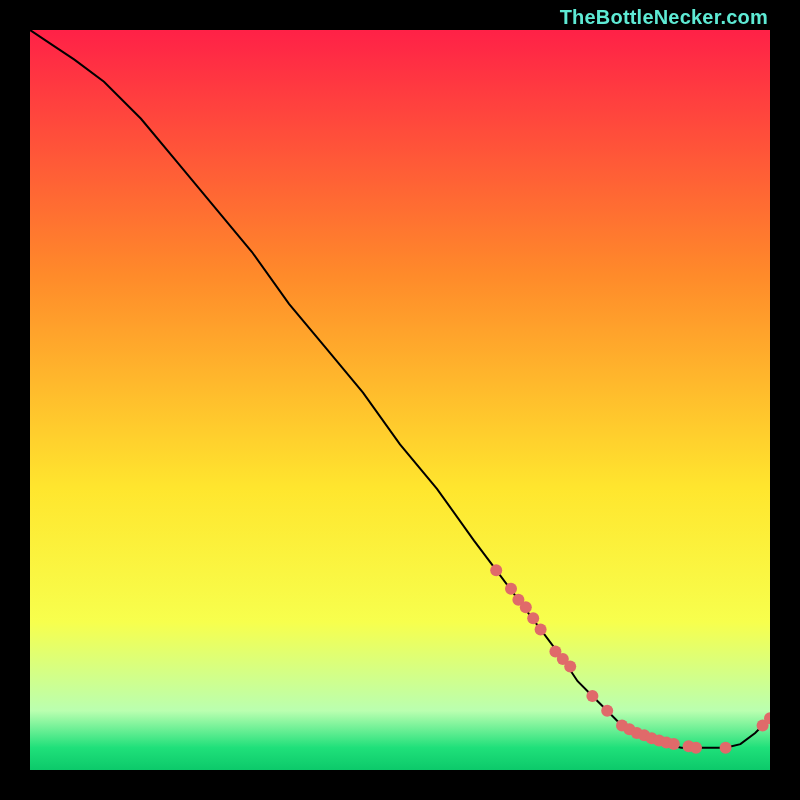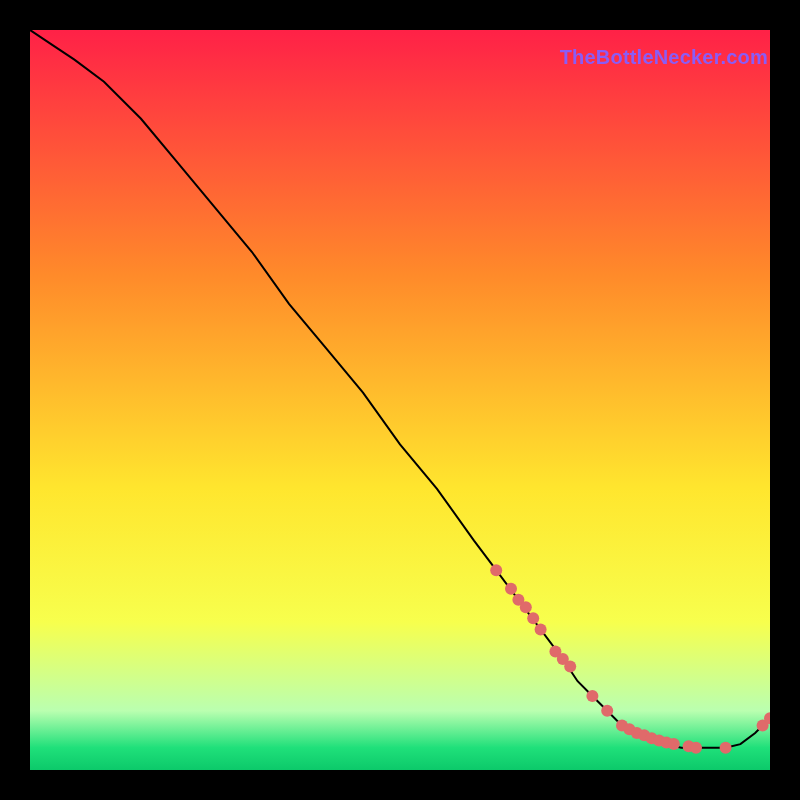--- a/index.html
+++ b/index.html
@@ -26,26 +26,25 @@
   }
   .plot svg {
     display: block;
     width: 740px;
     height: 740px;
   }
   .watermark {
     position: absolute;
     top: 6px;
     right: 32px;
-    color: #8b5cf6;
+    color: #5eead4;
     font-size: 20px;
     font-weight: 600;
     letter-spacing: 0.2px;
     user-select: none;
-    margin-top: 40px;
   }
 </style>
 </head>
 <body>
 
 <div class="stage">
   <div class="plot">
     <svg viewBox="0 0 740 740">
       <defs>
         <linearGradient id="bg-grad" x1="0" y1="0" x2="0" y2="1">

